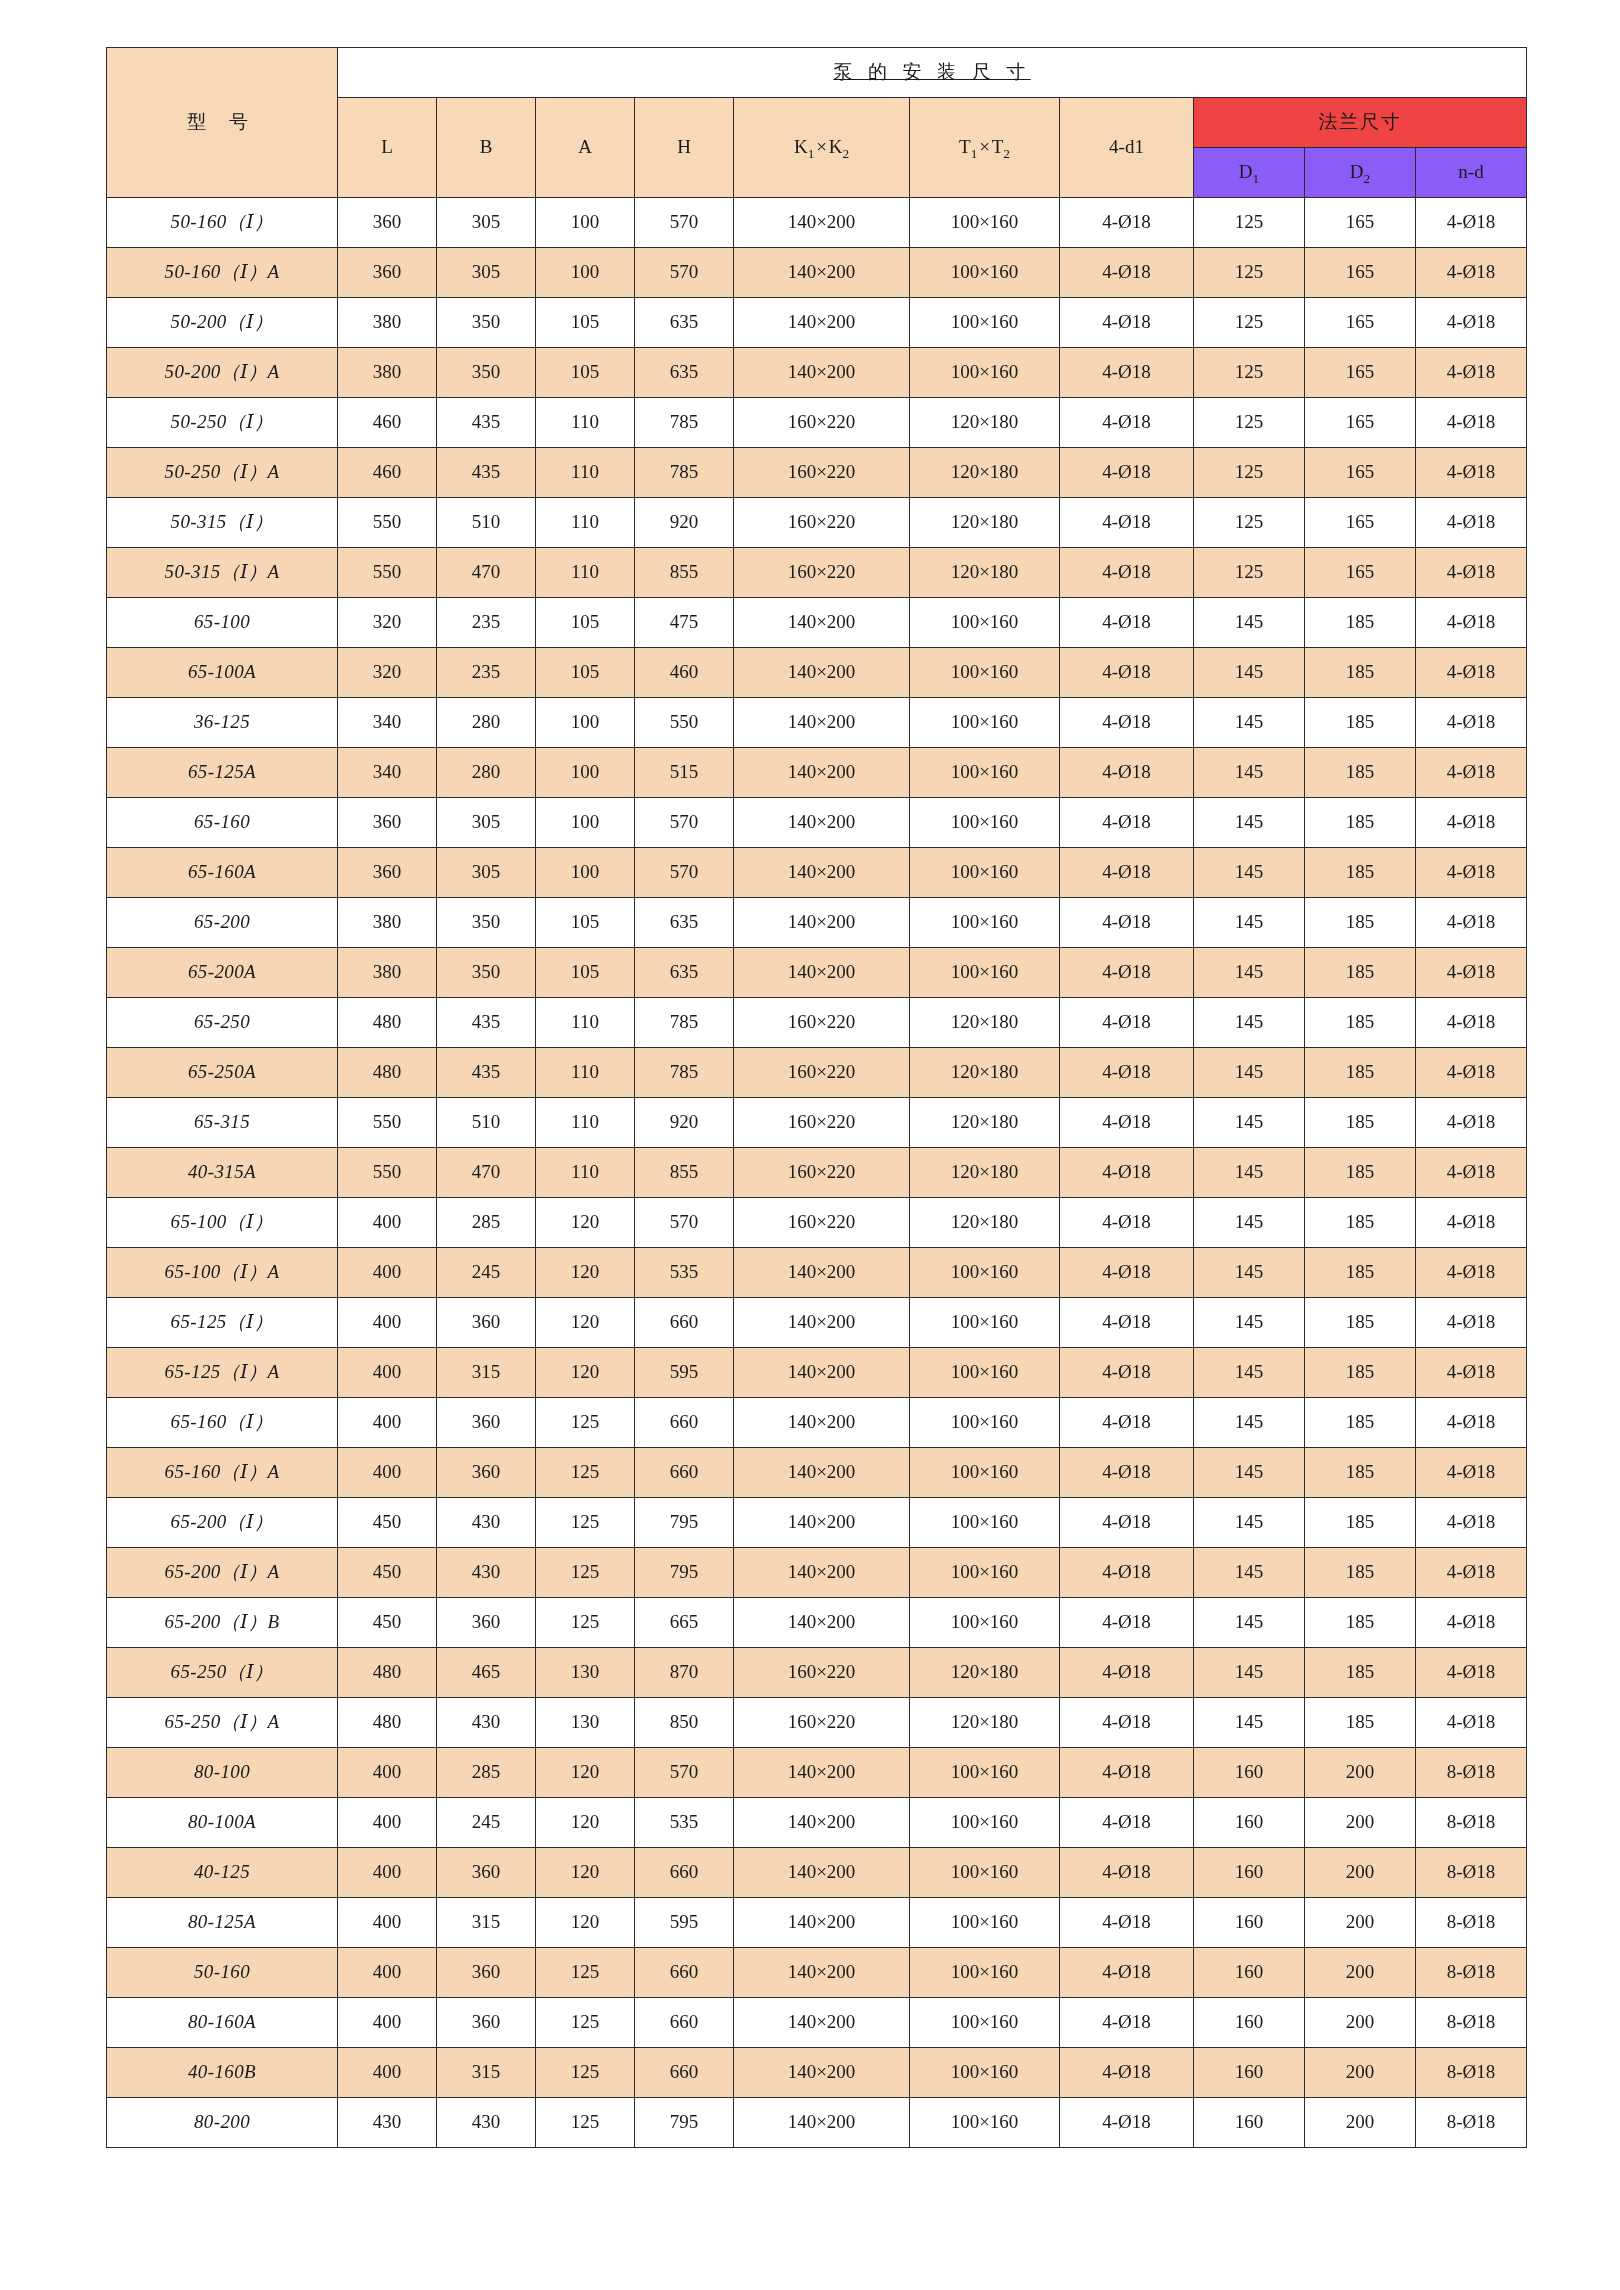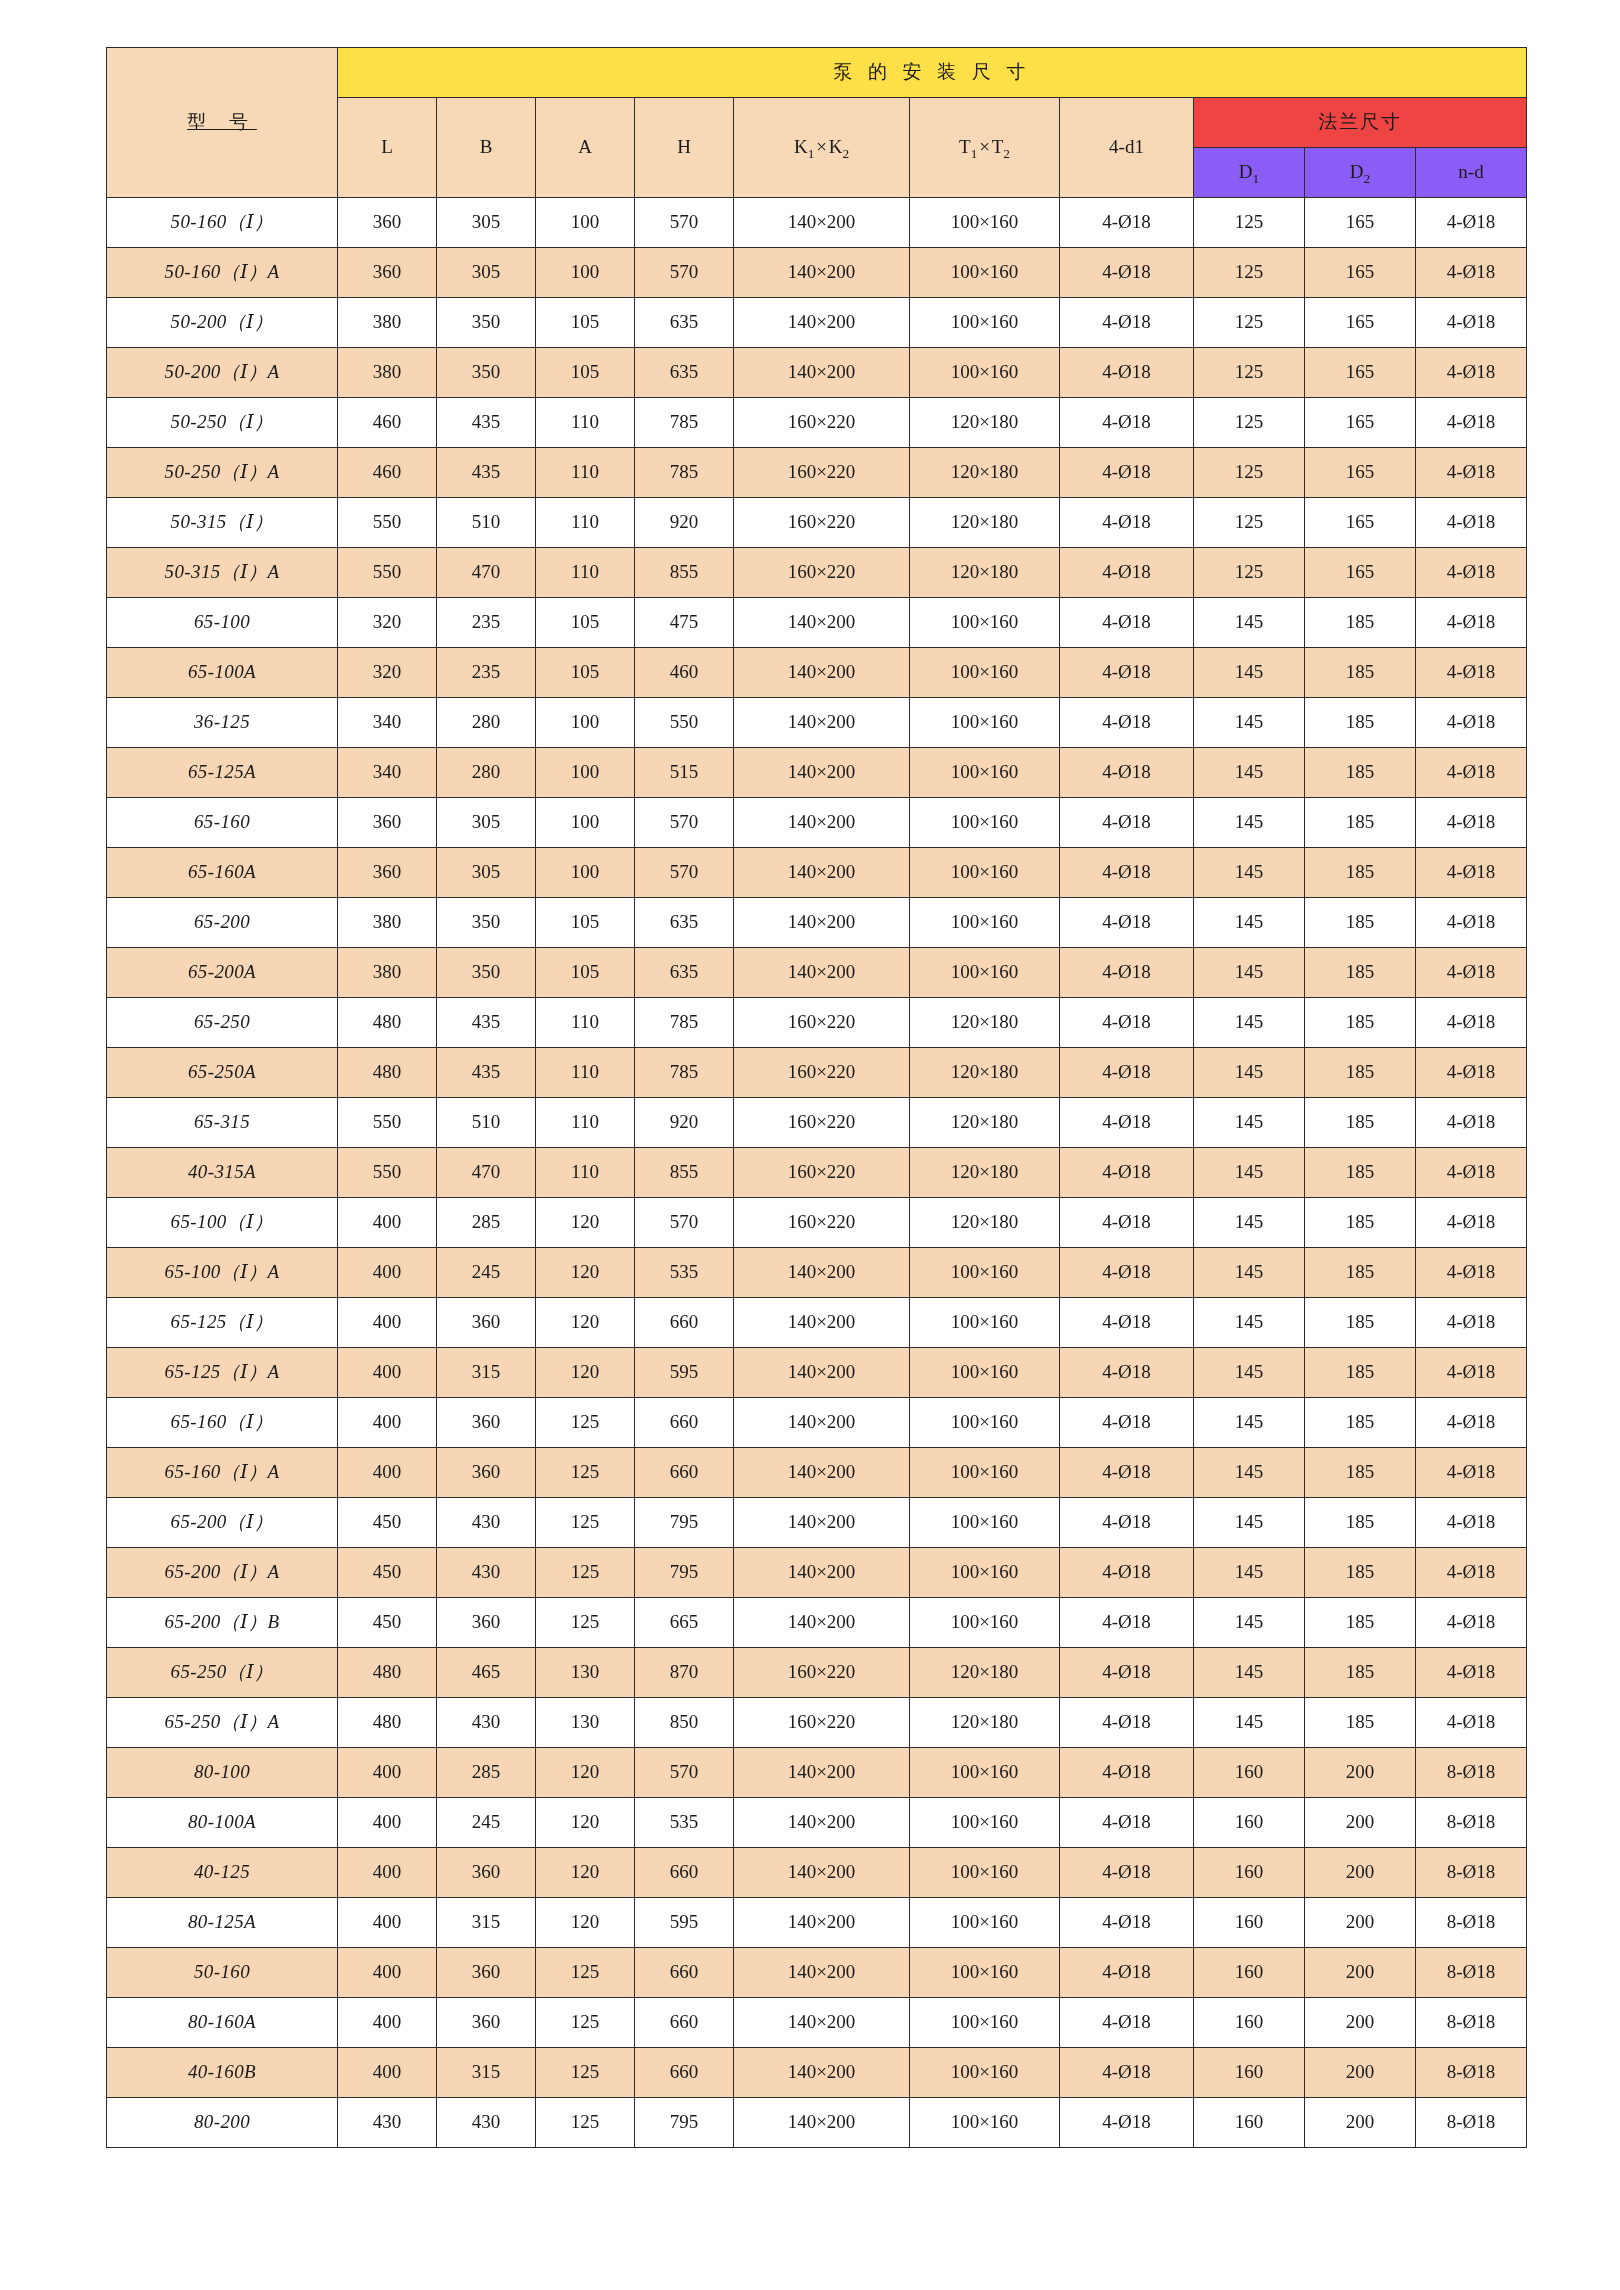--- a/index.html
+++ b/index.html
@@ -43,30 +43,30 @@
   col.c-a     { width: 99px; }
   col.c-h     { width: 99px; }
   col.c-k     { width: 176px; }
   col.c-t     { width: 150px; }
   col.c-d1    { width: 134px; }
   col.c-fd1   { width: 111px; }
   col.c-fd2   { width: 111px; }
   col.c-fnd   { width: 111px; }
 
   .hdr-top {
-    background: #fde047;
+    background: #ffffff;
     height: 52px;
     font-size: 22.4px;
     letter-spacing: 5.4px;
+    text-decoration: underline;
   }
   .hdr-model {
     background: #f7d9b8;
     font-size: 22.4px;
     letter-spacing: 9px;
-    text-decoration: underline;
   }
   .hdr-sub {
     background: #f7d9b8;
     font-size: 21.5px;
     height: 50px;
   }
   .hdr-flange {
     background: #ef4444;
     font-size: 22.4px;
     letter-spacing: 1.8px;

